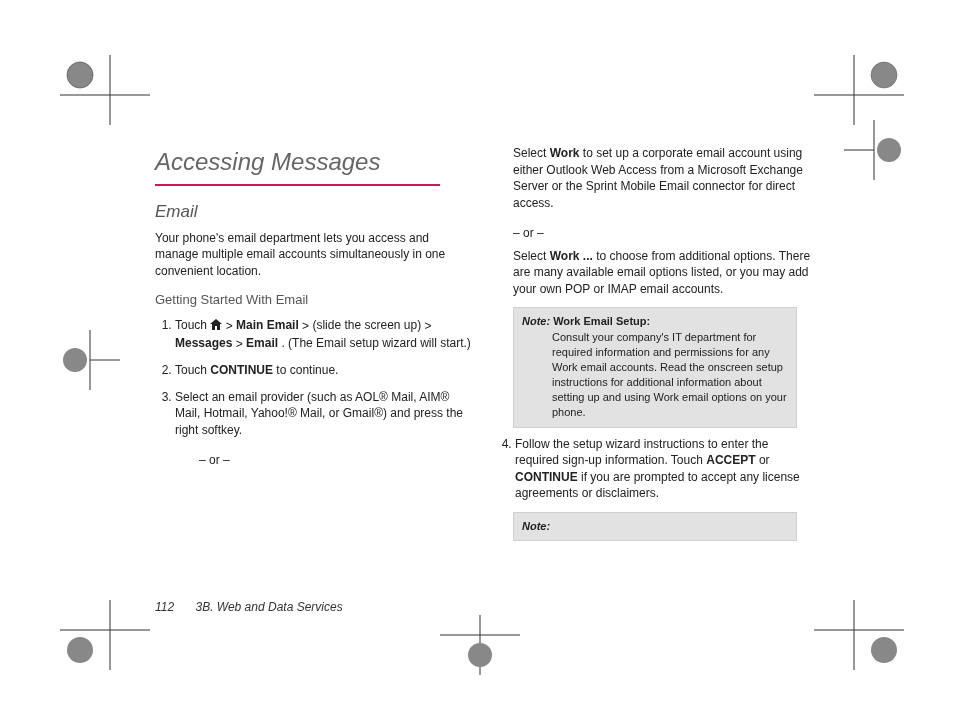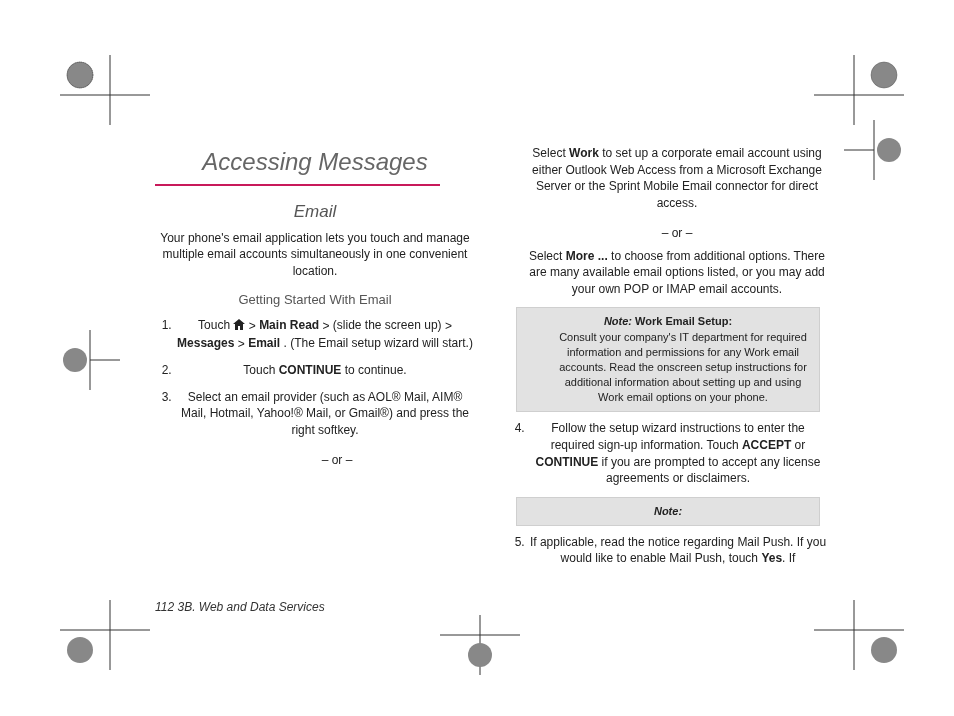--- a/index.html
+++ b/index.html
@@ -16,22 +16,21 @@
     position: absolute;
     pointer-events: none;
   }
   .crop-mark svg { display: block; }
   .page-content {
     position: absolute;
     top: 145px;
     left: 155px;
     width: 680px;
     display: flex;
-    gap: 33px;
-    text-align: center;
+    gap: 20px;
   }
   .col {
     width: 320px;
     font-size: 12px;
     line-height: 1.38;
   }
   .title {
     font-style: italic;
     font-weight: 400;
     font-size: 24px;
@@ -72,40 +71,41 @@
   }
   .home-icon {
     display: inline-block;
     vertical-align: -1px;
   }
   .note-box {
     background: #e2e2e2;
     border: 1px solid #cfcfcf;
     font-size: 11px;
     padding: 6px 8px 6px 8px;
-    margin: 8px 8px;
+    margin: 8px 18px;
   }
   .note-label {
     font-style: italic;
     font-weight: bold;
   }
   .note-body {
     display: block;
     margin-left: 30px;
   }
   .footer {
     position: absolute;
     left: 155px;
     top: 600px;
     font-size: 12px;
     font-style: italic;
     color: #333;
   }
   .footer .pn {
     font-style: italic;
+    margin-right: 18px;
   }
   .bold { font-weight: bold; }
 </style>
 </head>
 <body>
 
 <div class="crop-mark" style="left:60px; top:55px;">
   <svg width="90" height="70" viewBox="0 0 90 70">
     <circle cx="20" cy="20" r="13" fill="#888" stroke="#555" stroke-width="0.5"></circle>
     <circle cx="20" cy="20" r="13" fill="none" stroke="#333" stroke-width="0.4" stroke-dasharray="1 1"></circle>
@@ -154,32 +154,32 @@
     <line x1="0" y1="30" x2="90" y2="30" stroke="#333" stroke-width="1"></line>
     <circle cx="70" cy="50" r="13" fill="#888"></circle>
   </svg>
 </div>
 
 <div class="page-content">
   <div class="col">
     <div class="title">Accessing Messages</div>
     <div class="title-rule"></div>
     <div class="h2">Email</div>
-    <p>Your phone's email application lets you touch and manage multiple email accounts simultaneously in one convenient location.</p>
+    <p>Your phone's email department lets you access and manage multiple email accounts simultaneously in one convenient location.</p>
     <div class="h3">Getting Started With Email</div>
     <ol class="steps">
       <li>
         <span>Touch </span>
         <span class="home-icon">
           <svg width="12" height="11" viewBox="0 0 12 11">
               <path d="M6 0 L12 5 L10 5 L10 11 L7 11 L7 7 L5 7 L5 11 L2 11 L2 5 L0 5 Z" fill="#222"></path>
             </svg>
         </span>
         <span class="gt"> &gt; </span>
-        <span class="bold">Main Read</span>
+        <span class="bold">Main Email</span>
         <span class="gt"> &gt;</span>
         <span> (slide the screen up) </span>
         <span class="gt">&gt; </span>
         <span class="bold">Messages</span>
         <span class="gt"> &gt; </span>
         <span class="bold">Email</span>
         <span>. (The Email setup wizard will start.)</span>
       </li>
       <li>
         <span>Touch </span><span class="bold">CONTINUE</span><span> to continue.</span>
@@ -190,42 +190,37 @@
       </li>
     </ol>
   </div>
 
   <div class="col">
     <p style="margin-left:18px;">
       <span>Select </span><span class="bold">Work</span><span> to set up a corporate email account using either Outlook Web Access from a Microsoft Exchange Server or the Sprint Mobile Email connector for direct access.</span>
     </p>
     <div class="or" style="margin-left:18px;">– or –</div>
     <p style="margin-left:18px;">
-      <span>Select </span><span class="bold">More ...</span><span> to choose from additional options. There are many available email options listed, or you may add your own POP or IMAP email accounts.</span>
+      <span>Select </span><span class="bold">Work ...</span><span> to choose from additional options. There are many available email options listed, or you may add your own POP or IMAP email accounts.</span>
     </p>
 
     <div class="note-box">
       <span class="note-label">Note:</span>
       <span class="bold">Work Email Setup:</span><span class="note-body"> Consult your company's IT department for required information and permissions for any Work email accounts. Read the onscreen setup instructions for additional information about setting up and using Work email options on your phone.</span>
     </div>
 
     <ol class="steps" start="4">
       <li>
         <span>Follow the setup wizard instructions to enter the required sign-up information. Touch </span><span class="bold">ACCEPT</span><span> or </span><span class="bold">CONTINUE</span><span> if you are prompted to accept any license agreements or disclaimers.</span>
       </li>
     </ol>
 
     <div class="note-box">
       <span class="note-label">Note:</span>
     </div>
 
-    <ol class="steps" start="5">
-      <li>
-        <span>If applicable, read the notice regarding Mail Push. If you would like to enable Mail Push, touch </span><span class="bold">Yes</span><span>. If</span>
-      </li>
-    </ol>
   </div>
 </div>
 
 <div class="footer">
   <span class="pn">112</span>
   <span>3B. Web and Data Services</span>
 </div>
 
 </body></html>

